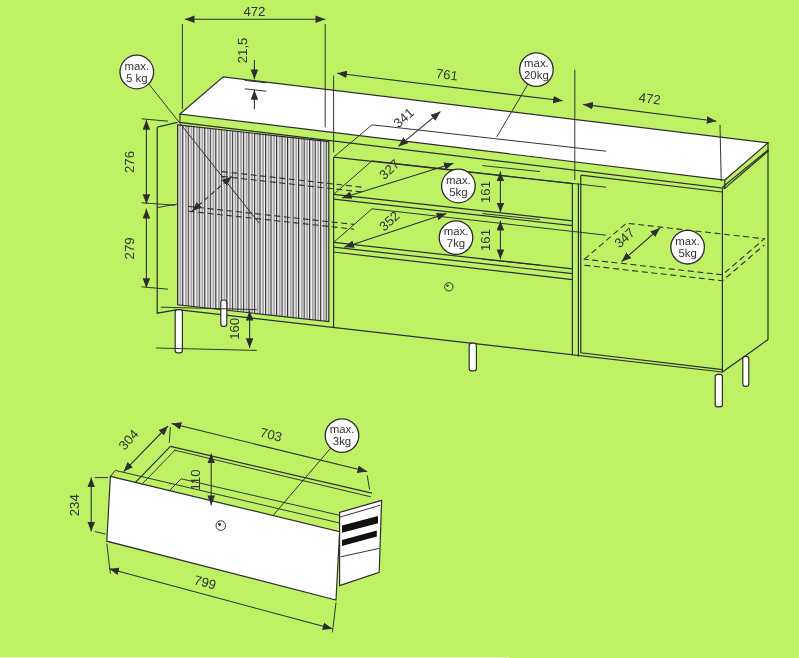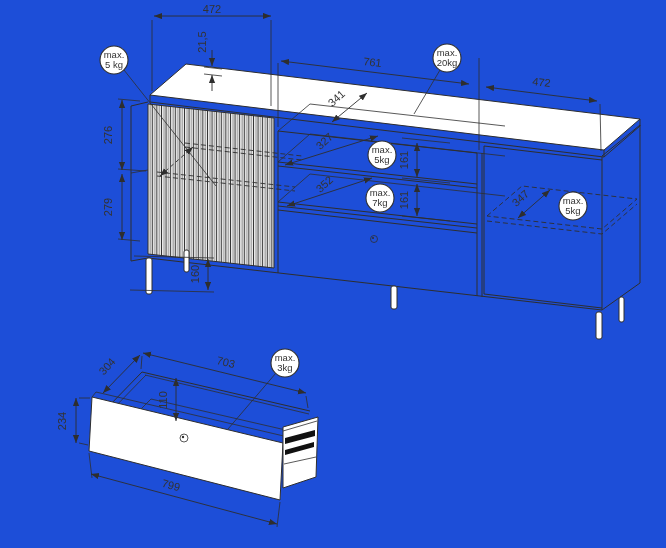--- a/index.html
+++ b/index.html
@@ -1,16 +1,16 @@
 <!DOCTYPE html>
 <html><head>
 <meta charset="utf-8">
 <style>
   html,body{margin:0;padding:0;background:#ffffff;}
-  .page{width:666px;height:548px;position:relative;background:#1d4ed8;overflow:hidden;}
+  .page{width:666px;height:548px;position:relative;background:#bef264;overflow:hidden;}
   svg{display:block;}
   text{font-family:"Liberation Sans", sans-serif;fill:#333;}
   .dimtxt{font-size:11px;}
   .circtxt{font-size:9.5px;}
   .ln{stroke:#2e2e2e;stroke-width:1;fill:none;}
   .thin{stroke:#2e2e2e;stroke-width:0.8;fill:none;}
   .dash{stroke:#2e2e2e;stroke-width:0.9;fill:none;stroke-dasharray:5 3;}
   .dim{stroke:#2e2e2e;stroke-width:0.9;fill:none;marker-start:url(#arrS);marker-end:url(#arrE);}
   .arr1{stroke:#2e2e2e;stroke-width:0.9;fill:none;marker-end:url(#arrE);}
   .dimdash{stroke:#2e2e2e;stroke-width:0.9;fill:none;stroke-dasharray:4 3;marker-start:url(#arrS);marker-end:url(#arrE);}

